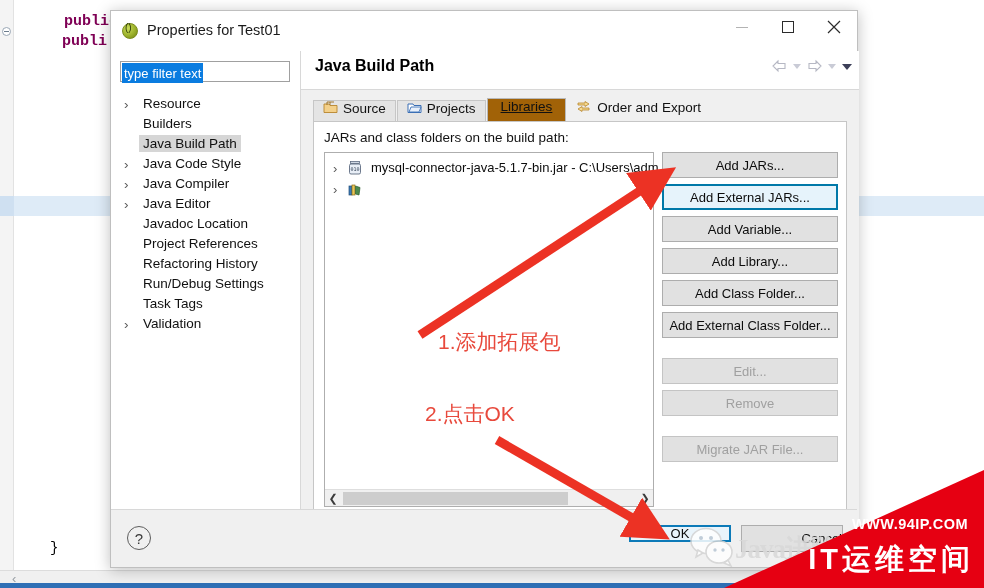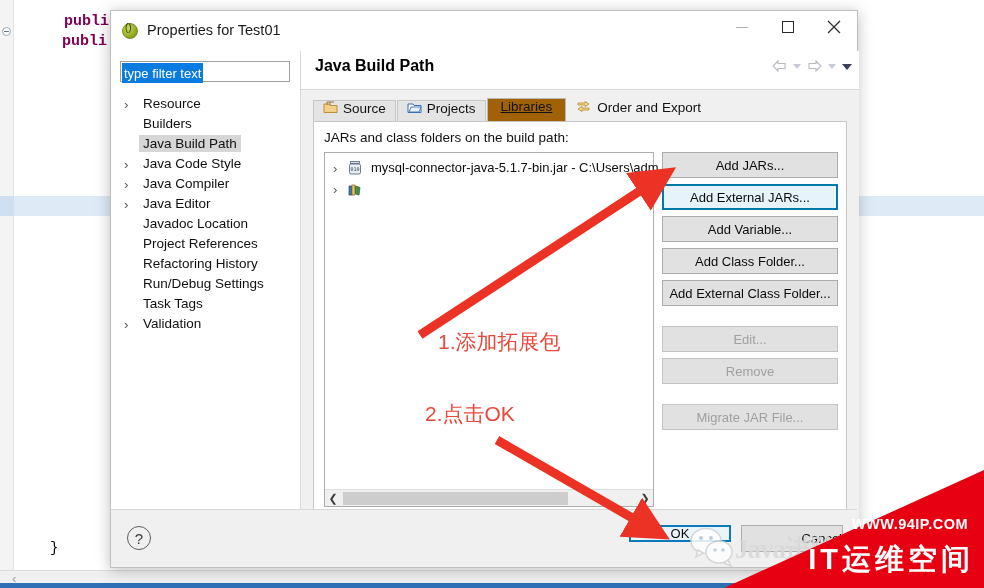--- a/index.html
+++ b/index.html
@@ -475,20 +475,23 @@
         <div class="dlgbtn">
             <span>Add JARs...</span>
           </div>
         <div class="dlgbtn focused">
             <span>Add External JARs...</span>
           </div>
         <div class="dlgbtn">
             <span>Add Variable...</span>
           </div>
         <div class="dlgbtn">
+            <span>Add Library...</span>
+          </div>
+        <div class="dlgbtn">
             <span>Add Class Folder...</span>
           </div>
         <div class="dlgbtn">
             <span>Add External Class Folder...</span>
           </div>
         <div class="btn-gap"></div>
         <div class="dlgbtn disabled">
             <span>Edit...</span>
           </div>
         <div class="dlgbtn disabled">

